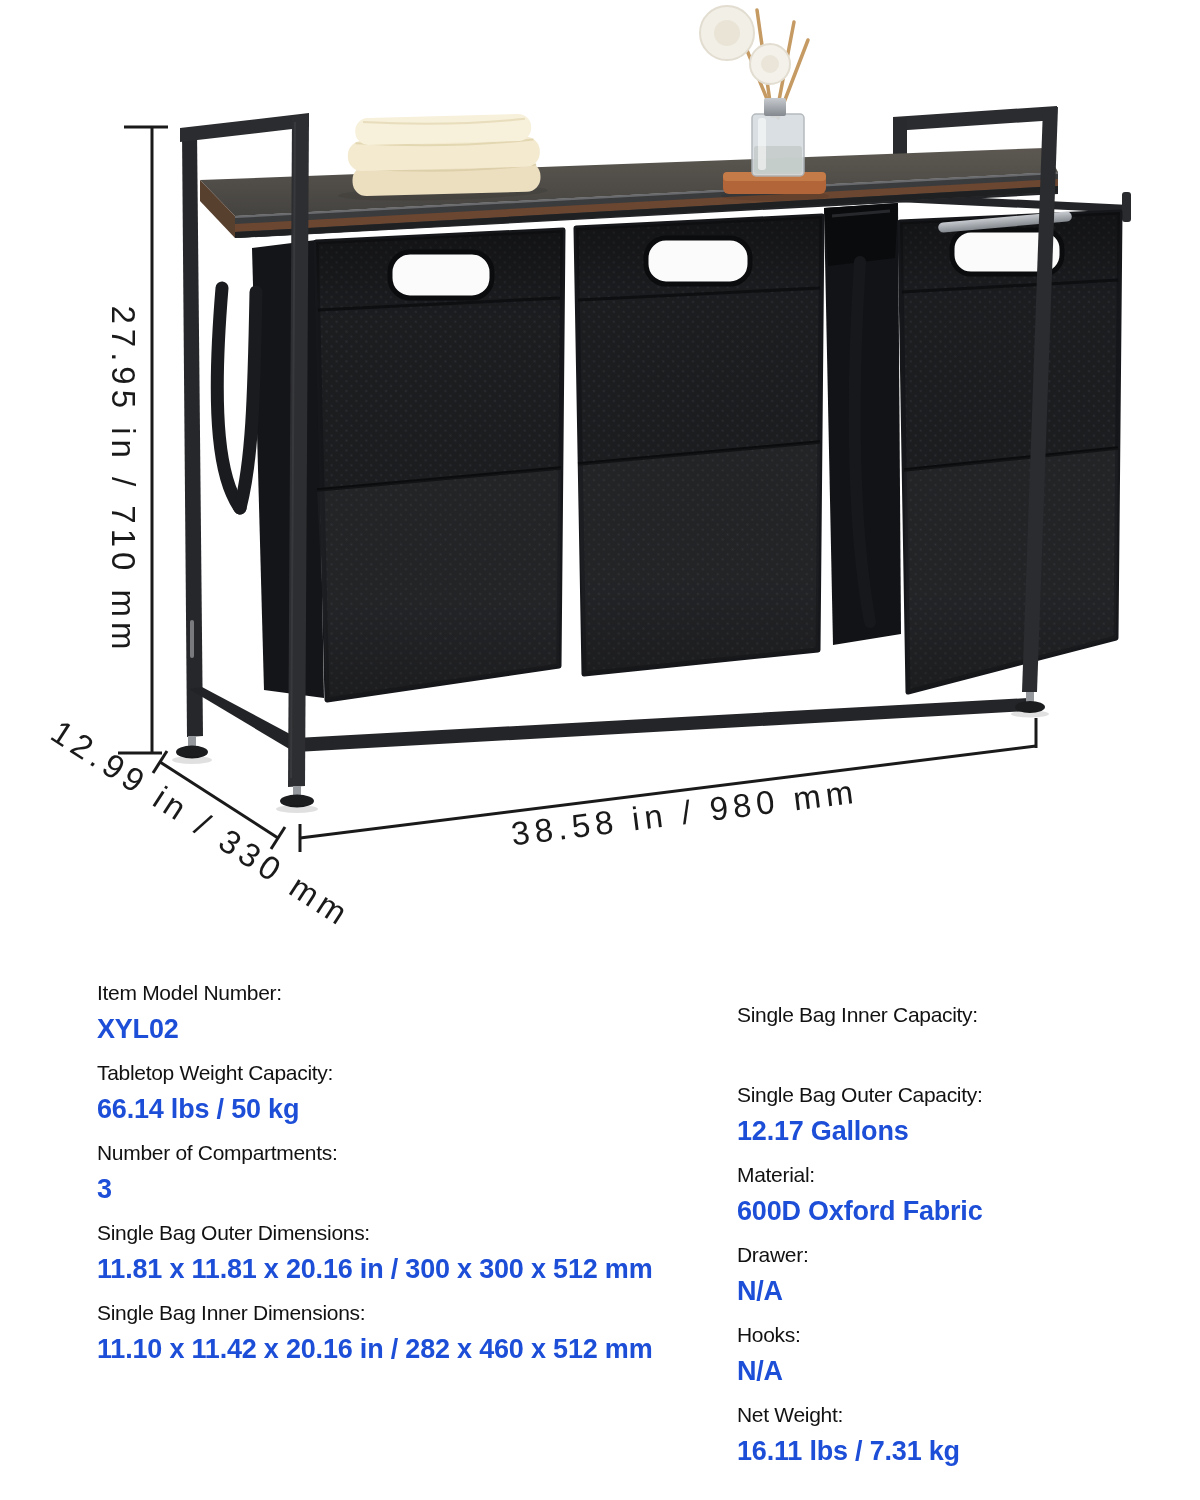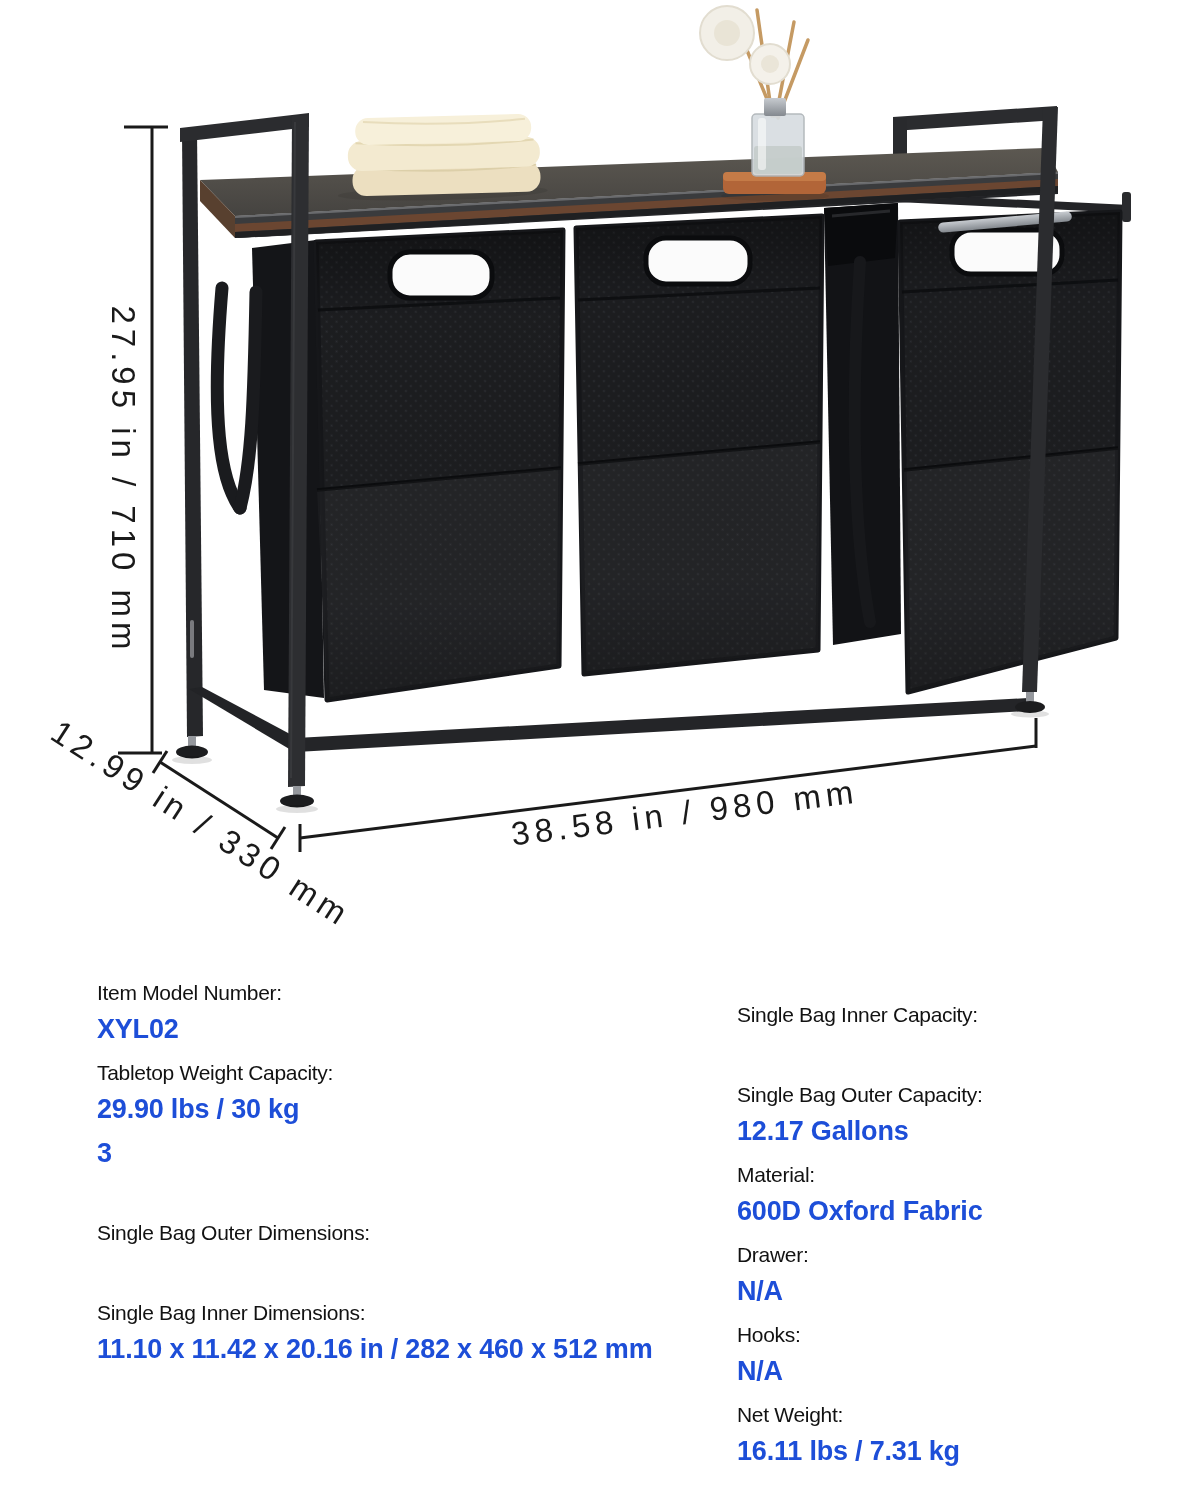--- a/index.html
+++ b/index.html
@@ -175,27 +175,29 @@
     </svg>
   </div>
 
   <div class="spec-col left">
     <div class="spec-block">
       <div class="spec-label">Item Model Number:</div>
       <div class="spec-value">XYL02</div>
     </div>
     <div class="spec-block">
       <div class="spec-label">Tabletop Weight Capacity:</div>
-      <div class="spec-value">29.90 lbs / 30 kg</div>
-    </div>
-    <div class="spec-block">
+      <div class="spec-value">66.14 lbs / 50 kg</div>
+    </div>
+    <div class="spec-block">
+      <div class="spec-label">Number of Compartments:</div>
       <div class="spec-value">3</div>
     </div>
     <div class="spec-block">
       <div class="spec-label">Single Bag Outer Dimensions:</div>
+      <div class="spec-value">11.81 x 11.81 x 20.16 in / 300 x 300 x 512 mm</div>
     </div>
     <div class="spec-block">
       <div class="spec-label">Single Bag Inner Dimensions:</div>
       <div class="spec-value">11.10 x 11.42 x 20.16 in / 282 x 460 x 512 mm</div>
     </div>
   </div>
 
   <div class="spec-col right">
     <div class="spec-block">
       <div class="spec-label">Single Bag Inner Capacity:</div>

